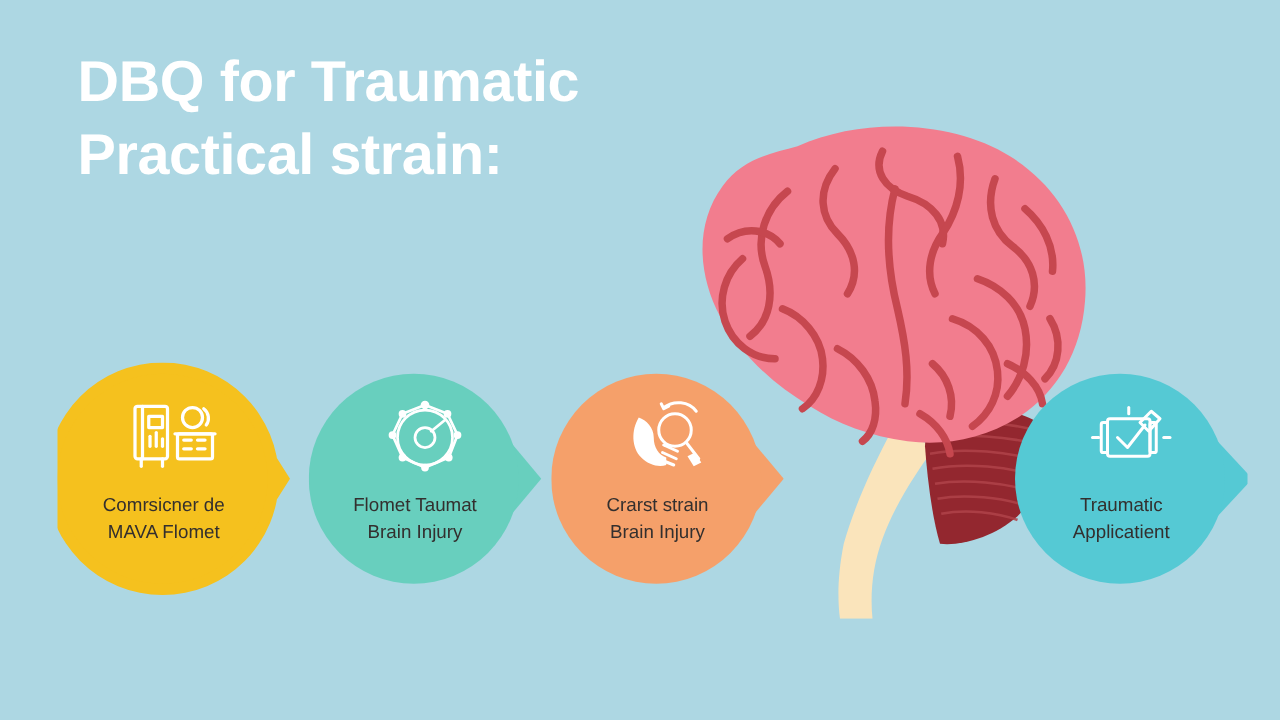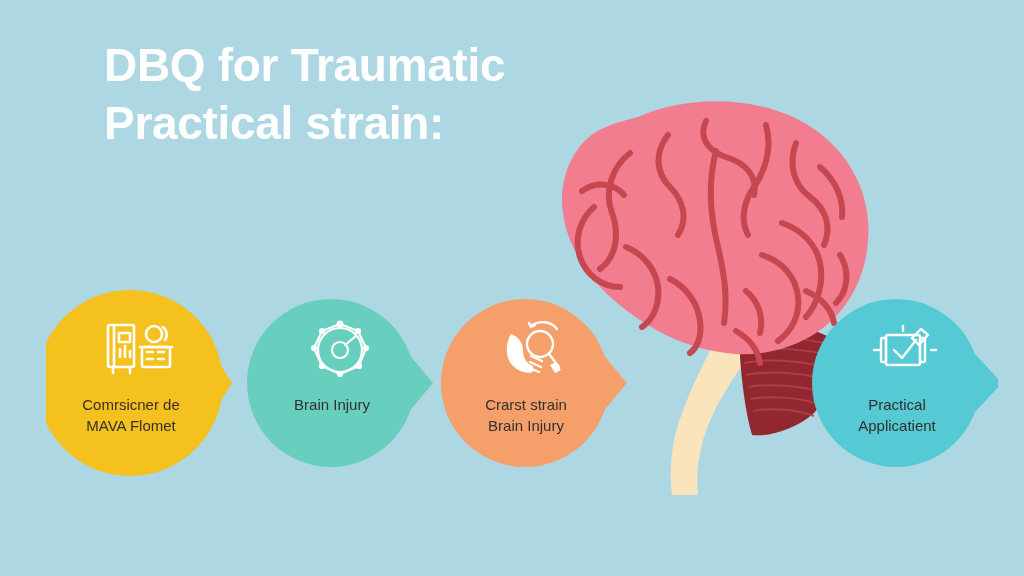--- a/index.html
+++ b/index.html
@@ -25,21 +25,20 @@
     z-index: 6;
   }
   .title-line {
     display: block;
     color: #FFFFFF;
     font-size: 46px;
     line-height: 58px;
     font-weight: bold;
     letter-spacing: -0.3px;
     white-space: nowrap;
-    margin-left: 42px;
   }
 
   
   .brain-wrap {
     position: absolute;
     left: 520px;
     top: 95px;
     width: 360px;
     height: 400px;
     z-index: 2;
@@ -202,20 +201,21 @@
           <circle cx="49" cy="11" r="2" fill="#FFFFFF"></circle>
           <circle cx="57" cy="28" r="2" fill="#FFFFFF"></circle>
           <circle cx="50" cy="46" r="2" fill="#FFFFFF"></circle>
           <circle cx="31" cy="54" r="2" fill="#FFFFFF"></circle>
           <circle cx="13" cy="46" r="2" fill="#FFFFFF"></circle>
           <circle cx="5" cy="28" r="2" fill="#FFFFFF"></circle>
           <circle cx="13" cy="11" r="2" fill="#FFFFFF"></circle>
         </svg>
       </div>
       <div class="node-label">
+        <span class="lbl-line">Flomet Taumat</span>
         <span class="lbl-line">Brain Injury</span>
       </div>
     </div>
 
     <div class="node n3">
       <div class="node-shape">
         <svg viewBox="0 0 186 186" xmlns="http://www.w3.org/2000/svg">
           <path d="M150 50 L186 93 L150 136 Z" fill="#F5A06A"></path>
           <circle cx="84" cy="93" r="84" fill="#F5A06A"></circle>
         </svg>
@@ -252,19 +252,19 @@
           <rect x="9" y="17" width="5" height="24" rx="1.5"></rect>
           <rect x="48" y="17" width="5" height="24" rx="1.5"></rect>
           <path d="M22 29 L30 37 L44 19"></path>
           <path d="M40 17 L49 8 L56 14 L47 24 Z"></path>
           <line x1="31" y1="5" x2="31" y2="10"></line>
           <line x1="2" y1="29" x2="7" y2="29"></line>
           <line x1="59" y1="29" x2="64" y2="29"></line>
         </svg>
       </div>
       <div class="node-label">
-        <span class="lbl-line">Practical</span>
+        <span class="lbl-line">Traumatic</span>
         <span class="lbl-line">Applicatient</span>
       </div>
     </div>
 
   </div>
 </div>
 
 </body></html>

